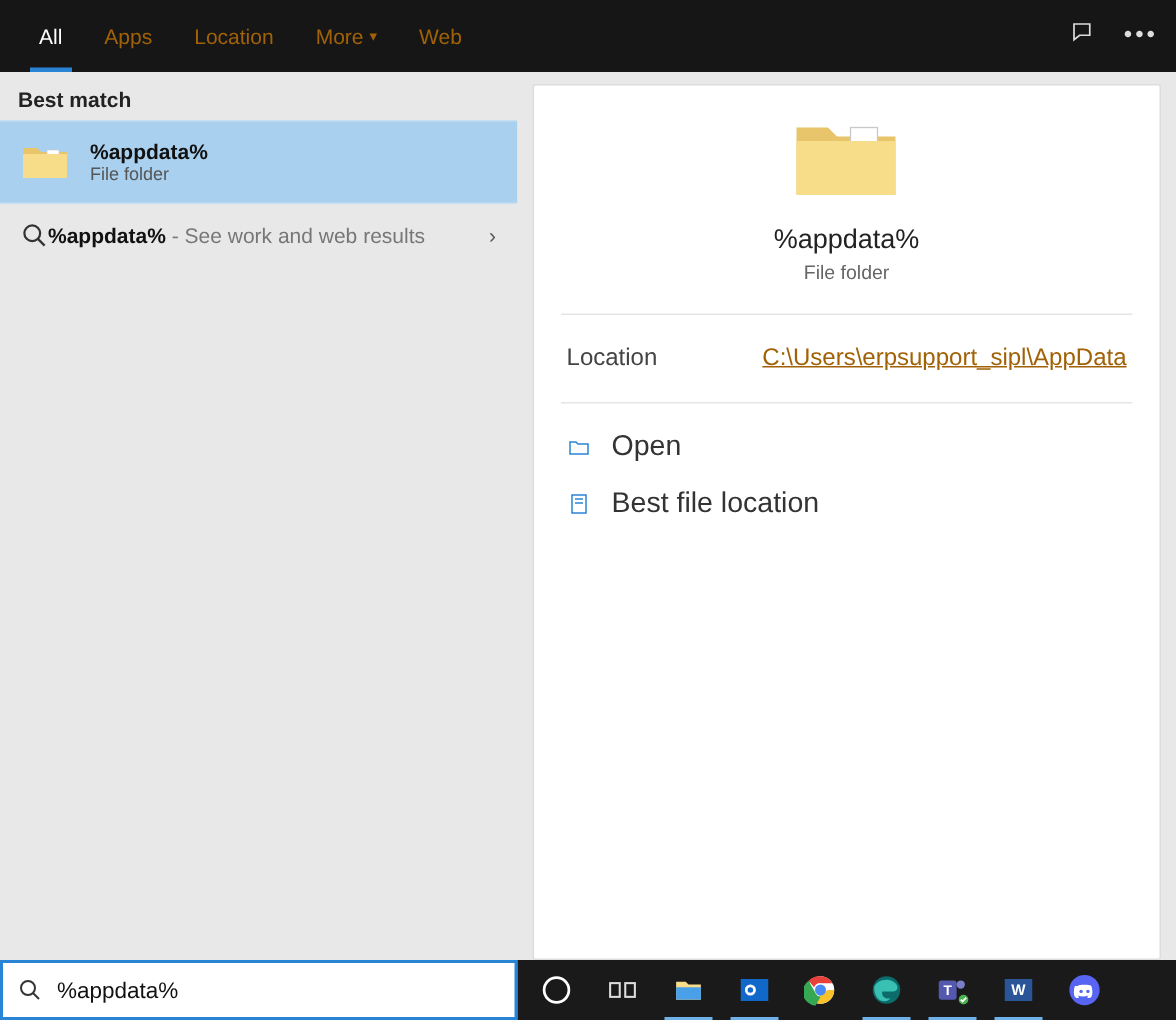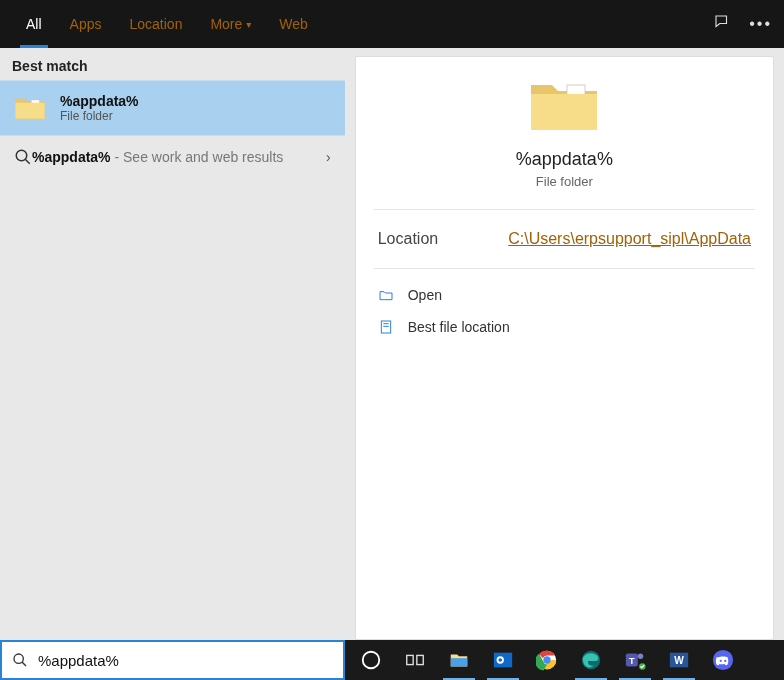--- a/index.html
+++ b/index.html
@@ -34,21 +34,21 @@
   .swrow .arrow { margin-left:auto; color:#555; font-size:14px; }
 
   .card { background:#fff; border:1px solid #ddd; border-radius:2px; height:100%; padding-top:18px; display:flex; flex-direction:column; }
   .bigicon { display:flex; justify-content:center; }
   .ptitle { text-align:center; font-size:18px; font-weight:400; margin-top:12px; color:#222; }
   .psub  { text-align:center; font-size:13px; color:#666; margin-top:4px; margin-bottom:20px; }
   .hr { height:1px; background:#e5e5e5; margin:0 18px; }
   .locrow { display:flex; padding:20px 22px; font-size:16px; color:#444; gap:70px;text-align:right; }
   .locrow .path { text-decoration:underline; color:#a16207; }
   .actions { padding:10px 18px; }
-  .action { display:flex; align-items:center; gap:14px; padding:8px 4px; font-size:14px; color:#333; cursor:pointer; }
+  .action { display:flex; align-items:center; gap:14px; padding:8px 4px; font-size:19px; color:#333; cursor:pointer; }
   .action svg { width:16px; height:16px; stroke:#2a84d6; fill:none; stroke-width:1.5; }
 
   
   .bottom { position:absolute; bottom:0; left:0; right:0; height:40px; display:flex; }
   .searchbox { width:345px; height:40px; border:2px solid #2a84d6; background:#fff; display:flex; align-items:center; padding:0 10px; gap:10px; }
   .searchbox .sicon { width:16px; height:16px; }
   .searchbox .sval { font-size:15px; color:#111; border:none; outline:none; flex:1; }
   .taskbar { flex:1; background:#1a1a1a; display:flex; align-items:center; padding:0 6px; gap:4px; }
   .tbtn { width:40px; height:40px; display:flex; align-items:center; justify-content:center; cursor:pointer; position:relative; }
   .tbtn.active::after{content:"";position:absolute;bottom:0;left:4px;right:4px;height:2px;background:#6fb2ea;}

